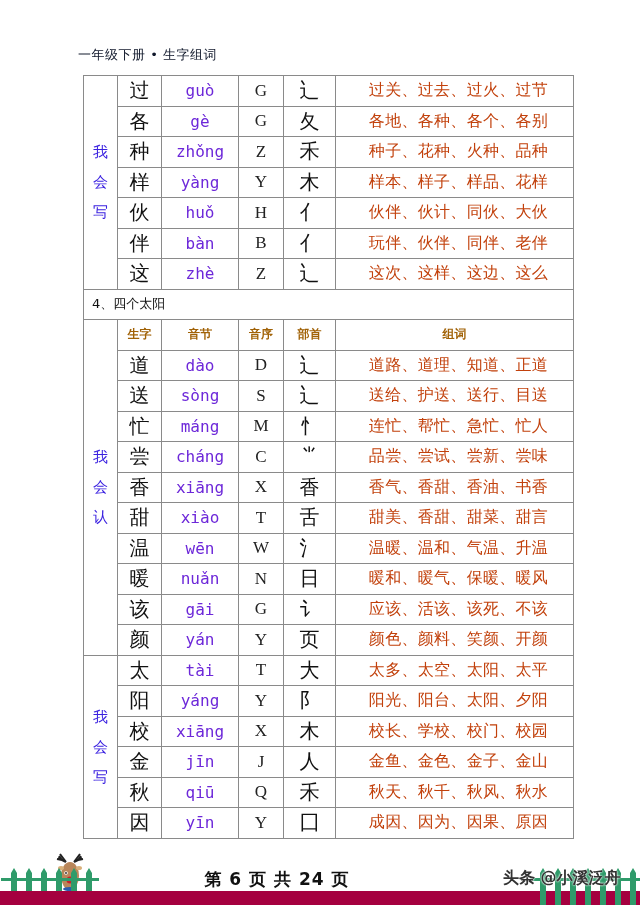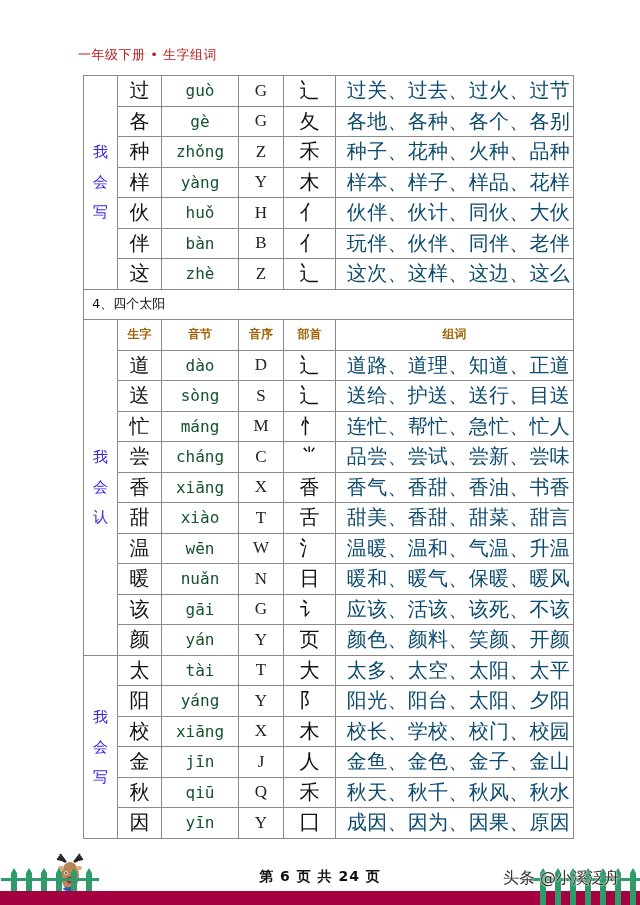--- a/index.html
+++ b/index.html
@@ -1,37 +1,37 @@
 <!DOCTYPE html>
 <html><head>
 <meta charset="utf-8">
 <style>
   html, body { margin:0; padding:0; }
   body { width:640px; height:905px; background:#ffffff; position:relative; overflow:hidden;
          font-family: "DejaVu Serif", "Liberation Serif", serif; color:#111; }
-  .header { position:absolute; left:78px; top:46px; font-size:13px; color:#b91c1c;
+  .header { position:absolute; left:78px; top:46px; font-size:13px; color:#0f172a;
             font-family:"DejaVu Sans", sans-serif; letter-spacing:0.5px; }
   table.grid { position:absolute; left:83px; top:75px; border-collapse:collapse; table-layout:fixed; width:490px; }
   table.grid td { border:1px solid #8a8a8a; padding:0; text-align:center; vertical-align:middle; height:29.5px; overflow:hidden; white-space:nowrap; }
   col.c-lab { width:34px; } col.c-char { width:44px; } col.c-pin { width:77px; }
   col.c-let { width:45px; } col.c-rad { width:52px; } col.c-words { width:238px; }
   .lab { color:#3b22e0; font-family:"DejaVu Sans", sans-serif; font-size:15px; line-height:30px; }
   .lab span { display:block; }
   .char { font-size:20px; }
-  .pin { font-family:"DejaVu Sans Mono","Liberation Mono", monospace; font-size:16px; color:#14532d; }
+  .pin { font-family:"DejaVu Sans Mono","Liberation Mono", monospace; font-size:16px; color:#6d28d9; }
   .let { font-family:"Liberation Serif", serif; font-size:17px; color:#222; }
   .rad { font-size:20px; }
-  .words { text-align:right; padding-left:8px !important; font-size:20px; color:#0c4a6e; font-family:"DejaVu Sans", sans-serif; letter-spacing:0.3px; }
+  .words { text-align:right; padding-left:8px !important; font-size:16px; color:#c2410c; font-family:"DejaVu Sans", sans-serif; letter-spacing:0.3px; }
   .section-title td { text-align:left !important; padding-left:8px !important; font-size:13px; font-family:"DejaVu Sans", sans-serif; height:27px; }
   .hdr td { color:#a16207; font-family:"DejaVu Sans", sans-serif; font-size:12px; height:20px; font-weight:bold; }
   .footer-bar { position:absolute; left:0; top:891px; width:640px; height:14px; background:#a5003f; }
-  .page-num { position:absolute; left:0; width:640px; top:868px; text-align:center; font-size:14px; font-weight:bold;
+  .page-num { position:absolute; left:0; width:554px; top:868px; text-align:center; font-size:17px; font-weight:bold;
               font-family:"DejaVu Sans", sans-serif; letter-spacing:1px; }
   .watermark { position:absolute; left:503px; top:868px; font-size:16px; color:#333; font-family:"DejaVu Sans", sans-serif; z-index:3;
-               text-shadow:0 0 2px #fff, 0 0 2px #fff; }
+               text-shadow:0 0 2px #fff, 0 0 2px #fff;font-weight:bold; }
   .fence { position:absolute; }
 </style>
 </head>
 <body>
 
 <div class="header">一年级下册 • 生字组词</div>
 
 <table class="grid">
   <colgroup>
     <col class="c-lab">

